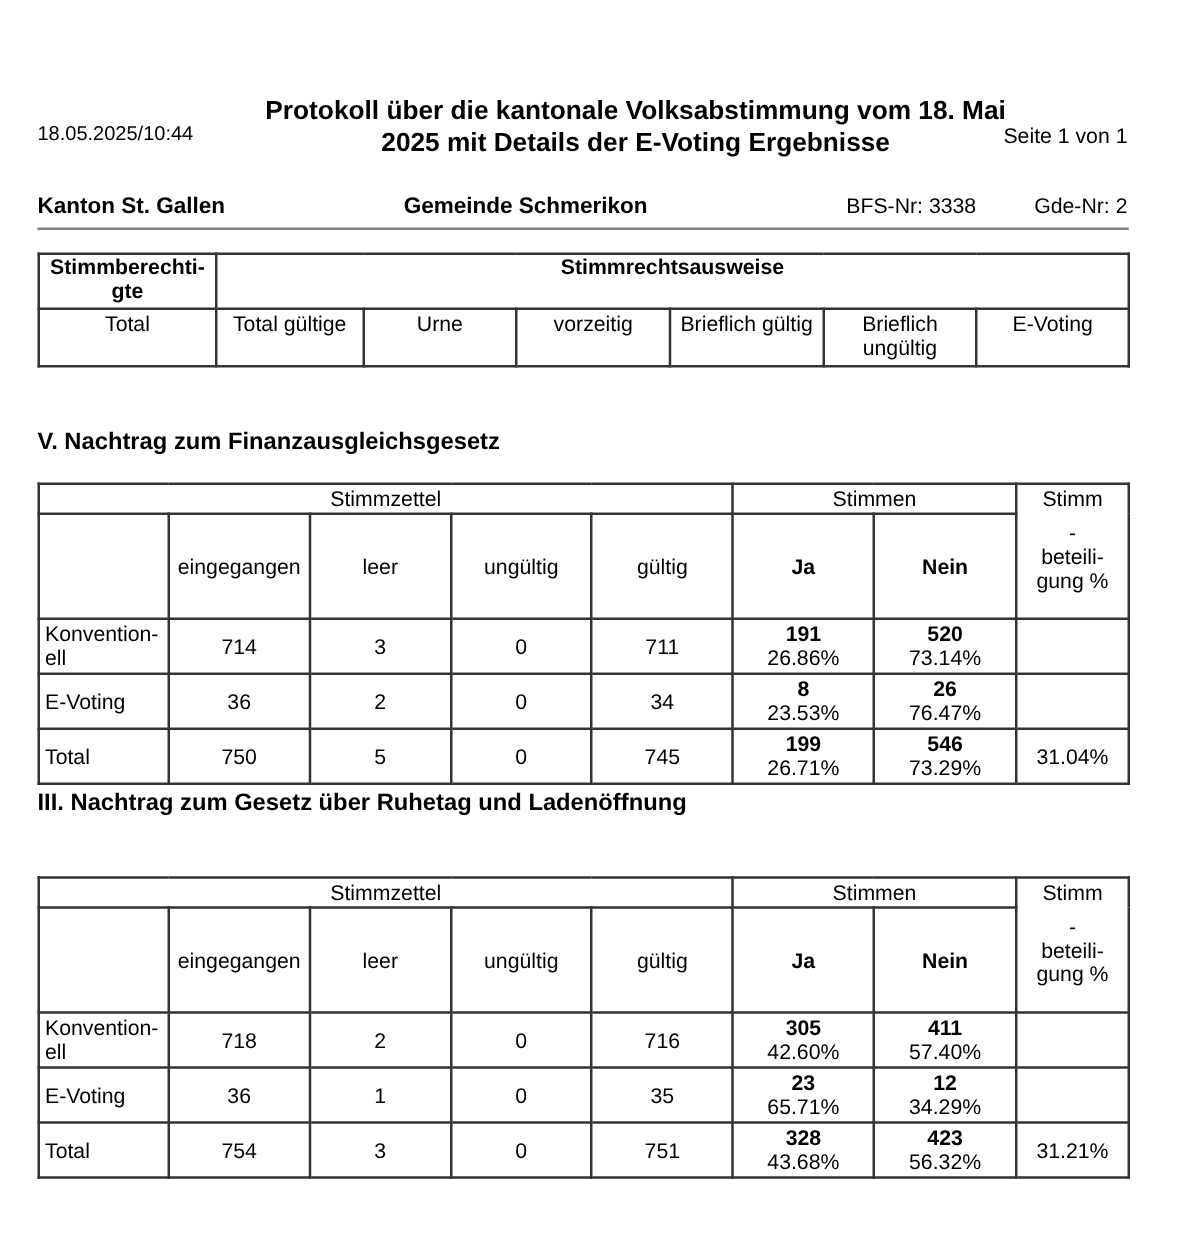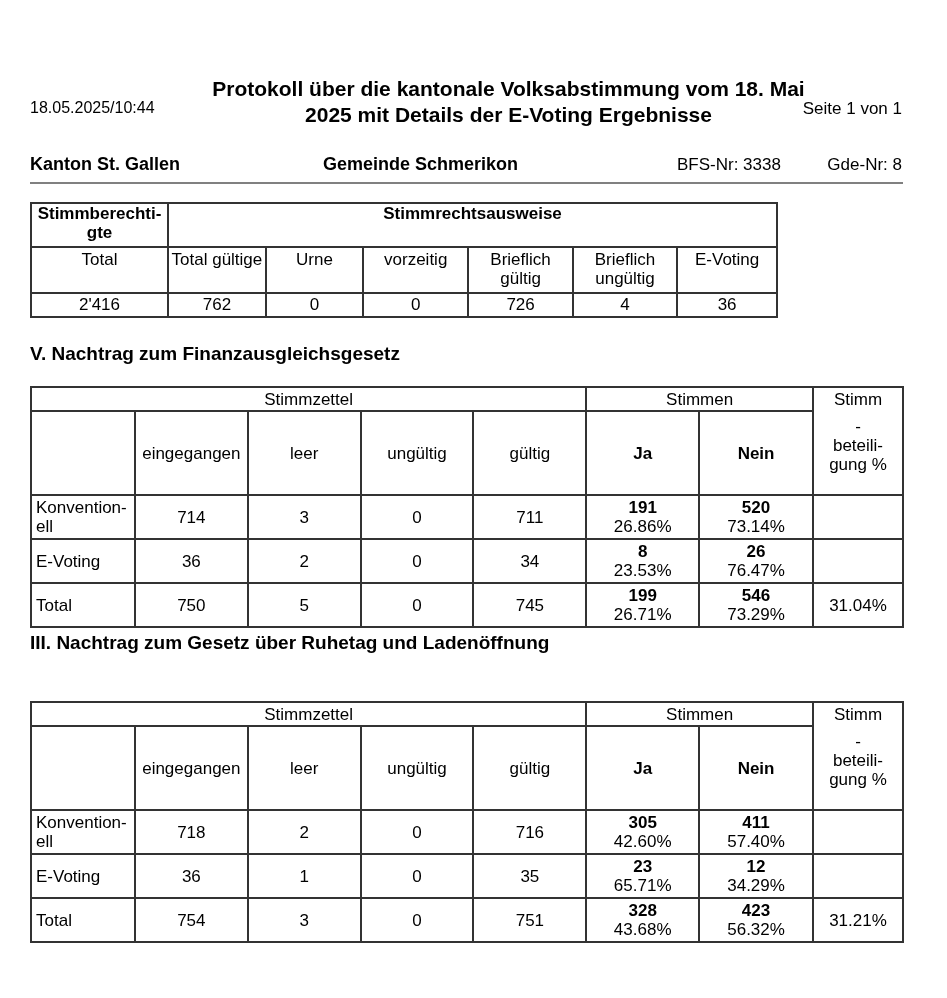--- a/index.html
+++ b/index.html
@@ -18,21 +18,21 @@
     .kanton { left: 30px; top: 154px; font-size: 18px; font-weight: bold; }
     .gemeinde { left: 323px; top: 154px; font-size: 18px; font-weight: bold; }
     .bfs { left: 631px; top: 155px; font-size: 17px; margin-left: 46px; }
     .gde { right: 45px; top: 155px; font-size: 17px; }
     .rule { left: 30px; top: 182px; width: 873px; height: 2px; background: #808080; }
 
     table { border-collapse: collapse; position: absolute; }
     td { border: 2px solid #333; font-size: 17px; text-align: center; padding: 0; }
 
     
-    .summary { left: 30px; top: 202px; width: 748px; }
+    .summary { left: 30px; top: 202px; width: 874px; }
     .summary td { vertical-align: top; line-height: 19px; }
     .summary .h1 td { height: 42px; }
     .summary .h1 td.bold { font-weight: bold; }
     .summary .h2 td { height: 42px; padding-top: 2px; }
     .summary .r td { height: 22px; vertical-align: middle; line-height: 20px; }
 
     .section-title { left: 30px; font-size: 19px; font-weight: bold; }
 
     .vote { left: 30px; width: 874px; }
     .vote td { vertical-align: middle; line-height: 19px; }
@@ -49,21 +49,21 @@
 <body>
 
 <div class="abs timestamp">18.05.2025/10:44</div>
 <div class="abs title">
   <div class="inner">Protokoll über die kantonale Volksabstimmung vom 18. Mai 2025 mit Details der E-Voting Ergebnisse</div>
 </div>
 <div class="abs page-no">Seite 1 von 1</div>
 <div class="abs kanton">Kanton St. Gallen</div>
 <div class="abs gemeinde">Gemeinde Schmerikon</div>
 <div class="abs bfs">BFS-Nr: 3338</div>
-<div class="abs gde">Gde-Nr: 8</div>
+<div class="abs gde">Gde-Nr: 2</div>
 <div class="abs rule"></div>
 
 <table class="summary">
   <colgroup>
     <col style="width:142px">
       <col style="width:118px">
       <col style="width:123px">
       <col style="width:123px">
       <col style="width:123px">
       <col style="width:123px">
@@ -75,29 +75,20 @@
     <td class="bold" colspan="6">Stimmrechtsausweise</td>
   </tr>
   <tr class="h2">
     <td>Total</td>
     <td>Total gültige</td>
     <td>Urne</td>
     <td>vorzeitig</td>
     <td>Brieflich gültig</td>
     <td>Brieflich ungültig</td>
     <td>E-Voting</td>
-  </tr>
-  <tr class="r">
-    <td>2'416</td>
-    <td>762</td>
-    <td>0</td>
-    <td>0</td>
-    <td>726</td>
-    <td>4</td>
-    <td>36</td>
   </tr>
 </tbody>
   </table>
 
 <div class="abs section-title" style="top:343px;">V. Nachtrag zum Finanzausgleichsgesetz</div>
 <table class="vote" style="top:386px;">
   <colgroup>
     <col style="width:104px">
       <col style="width:113px">
       <col style="width:113px">

